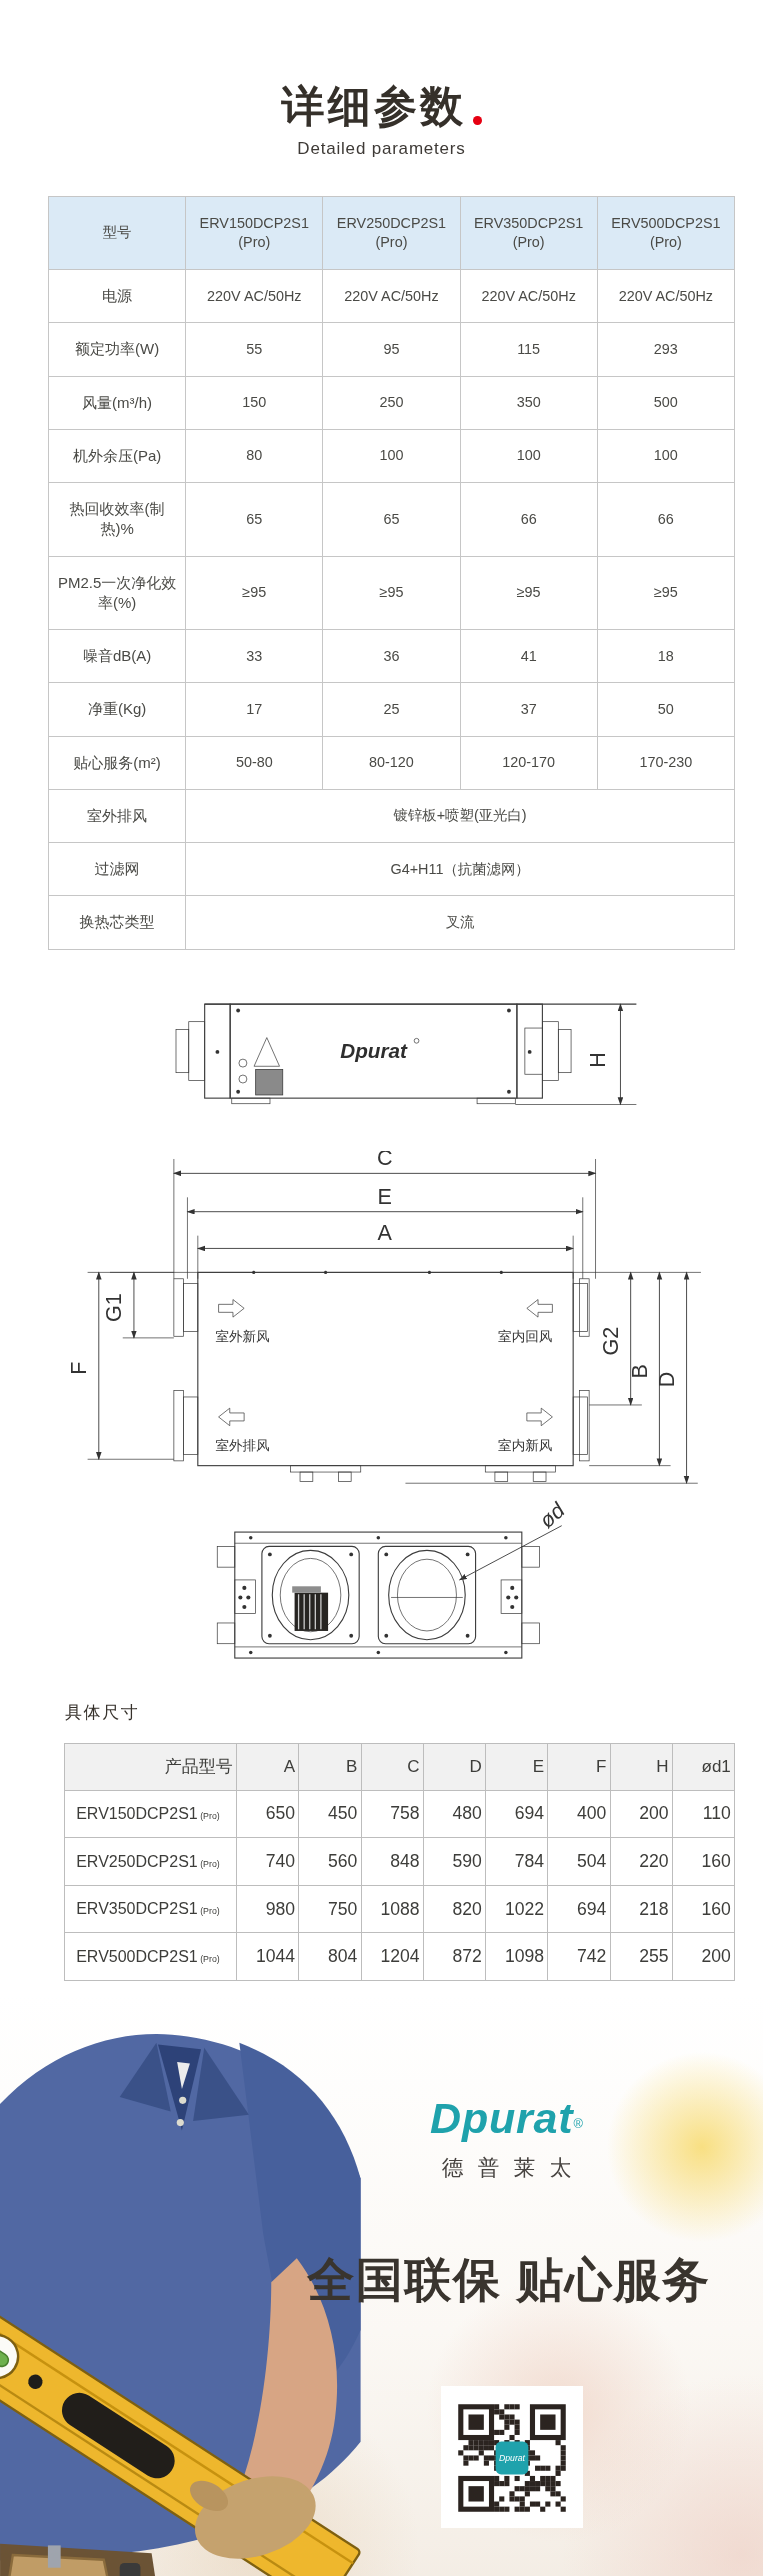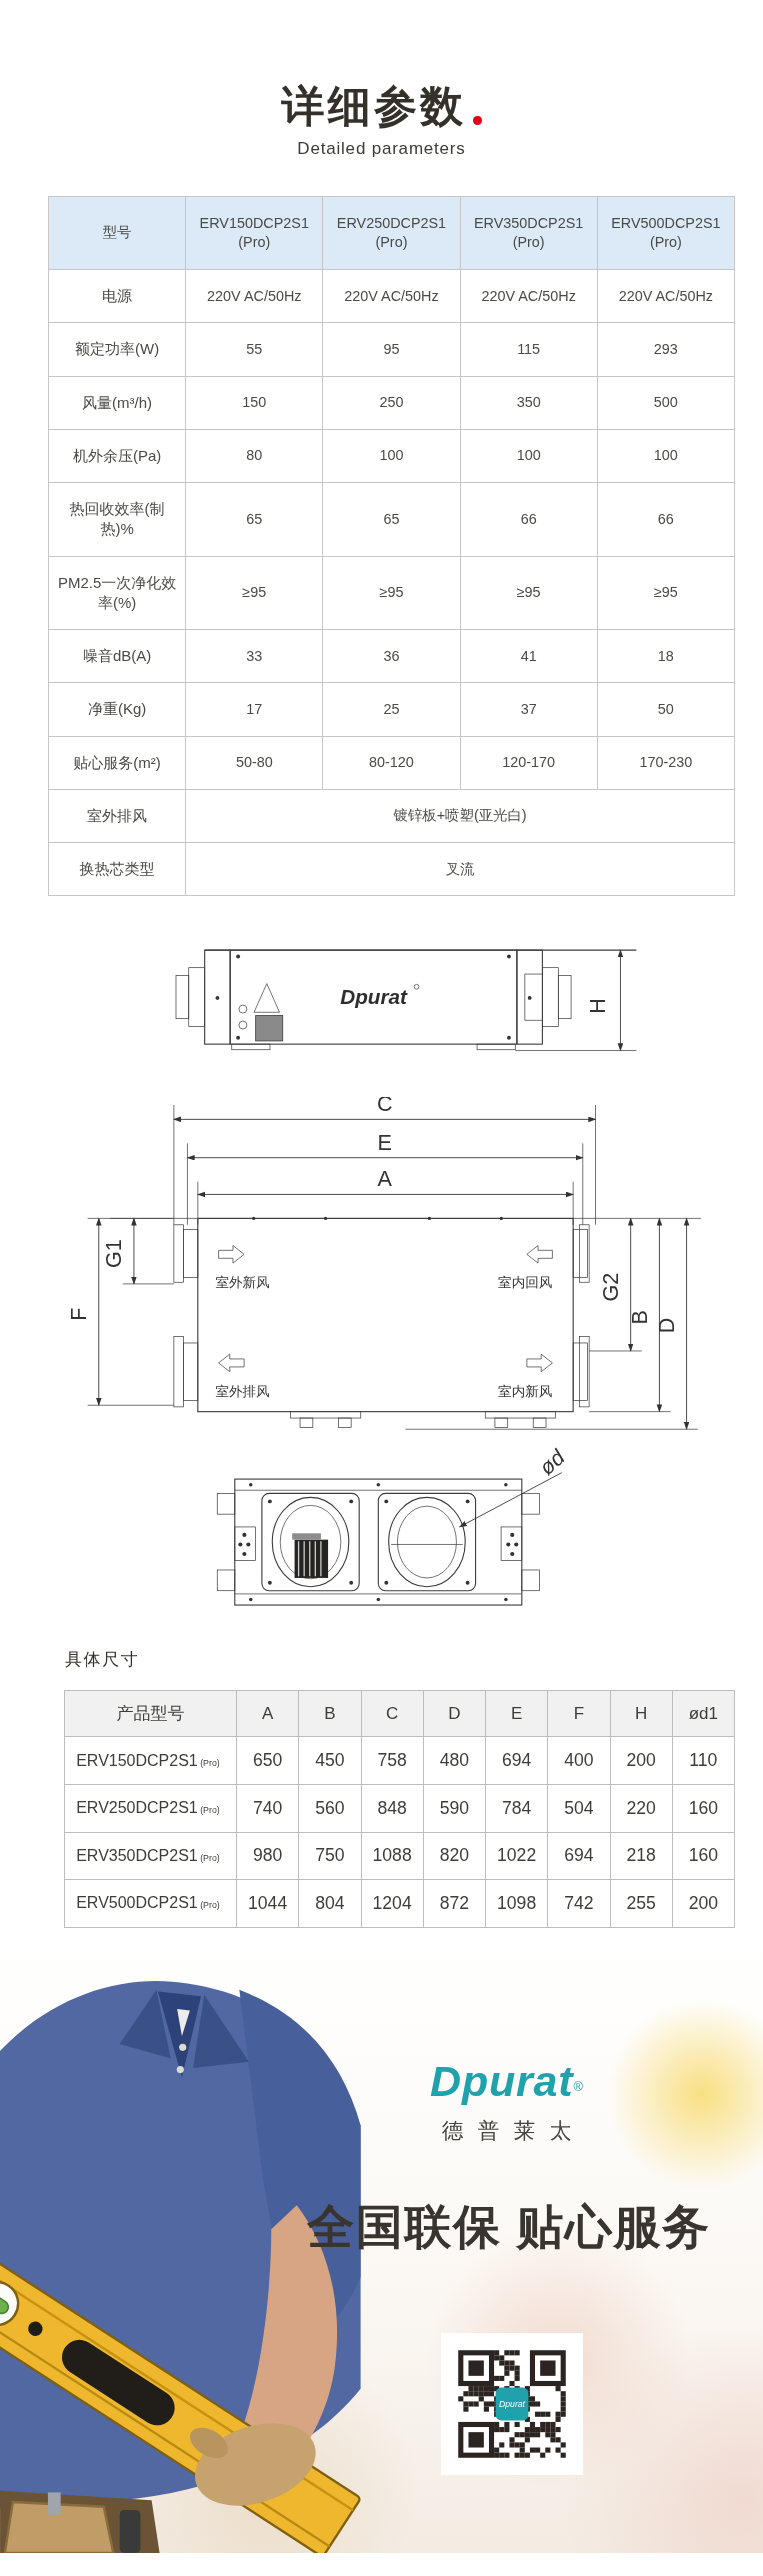--- a/index.html
+++ b/index.html
@@ -29,38 +29,38 @@
   .tl { stroke:#3c3c3c; stroke-width:1.4; fill:none; }
   .tn { stroke:#3c3c3c; stroke-width:0.9; fill:none; }
   .dim { stroke:#333; stroke-width:1.1; fill:none; }
   .dimtxt { font-size:27px; fill:#333; font-family:"Liberation Sans",sans-serif; }
   .flowtxt { font-size:17px; fill:#333; font-family:"Liberation Sans",sans-serif; }
   .bolt { fill:#333; }
 
   
   .dims-h { margin:27px 0 0 65px; font-size:17px; font-weight:400; color:#36312b; letter-spacing:1.6px; }
   table.dims { border-collapse:collapse; margin:19px 0 0 64px; width:671px; table-layout:fixed; }
-  table.dims td { border:0.8px solid #bdbdbd; text-align:center; vertical-align:middle;
+  table.dims td { border:0.8px solid #bdbdbd; text-align:right; vertical-align:middle;
                   font-size:17.6px; color:#3d3d3a; padding:12.8px 3.2px; background:#fff; }
   table.dims tr.head td { background:#f1f1f1; font-size:17px; padding:11.2px 3.2px; height:46px; }
   table.dims td.mcell { text-align:left; padding-left:11.2px; font-size:16px; white-space:nowrap; }
   table.dims .msuf { font-size:8.8px; }
   table.dims col.c-model { width:172px; }
 
   
   .banner { position:relative; width:763px; height:611px; margin-top:14.4px; overflow:hidden;
     background:
       radial-gradient(circle 136px at 702px 152px, rgba(247,216,100,.8), rgba(247,216,100,0) 70%),
       radial-gradient(circle 184px at 559px 415px, rgba(236,199,182,.55), rgba(236,199,182,0) 72%),
       radial-gradient(circle 208px at 263px 551px, rgba(228,205,175,.5), rgba(228,205,175,0) 75%),
       radial-gradient(circle 239px at 742px 559px, rgba(238,205,195,.6), rgba(238,205,195,0) 75%),
       linear-gradient(#ffffff 0%, #fbf8f4 55%, #f3ece3 100%);
   }
   .worker { position:absolute; left:0; top:0; }
-  .brand { position:absolute; left:383px; top:118px; width:247px; text-align:center; }
+  .brand { position:absolute; left:383px; top:102px; width:247px; text-align:center; }
   .brand-logo { font-size:43px; font-style:italic; font-weight:700; color:#1fa2ac; letter-spacing:0.8px; line-height:1; }
   .brand-reg { font-size:12.8px; color:#1fa2ac; vertical-align:super; font-style:normal; }
   .brand-cn { margin-top:12.8px; font-size:21.6px; color:#474340; letter-spacing:14.4px; padding-left:14.4px; }
   .slogan { position:absolute; left:259px; top:254px; width:500px; text-align:center; white-space:nowrap;
             font-size:47px; font-weight:800; color:#39342e; letter-spacing:1.6px; }
   .qr { position:absolute; left:441px; top:391px; width:142px; height:142px; background:#fff; padding:7.2px; }
   .qr svg { display:block; width:128px; height:128px; }
 </style>
 </head>
 <body>
@@ -147,20 +147,24 @@
         <tr>
           <td class="rlabel">贴心服务(m²)</td>
           <td>50-80</td>
           <td>80-120</td>
           <td>120-170</td>
           <td>170-230</td>
         </tr>
         <tr>
           <td class="rlabel">室外排风</td>
           <td colspan="4">镀锌板+喷塑(亚光白)</td>
+        </tr>
+        <tr>
+          <td class="rlabel">过滤网</td>
+          <td colspan="4">G4+H11（抗菌滤网）</td>
         </tr>
         <tr>
           <td class="rlabel">换热芯类型</td>
           <td colspan="4">叉流</td>
         </tr>
       </tbody>
   </table>
 
   <svg class="draw d1" width="543" height="137" viewBox="0 0 680 172">
     <defs>

